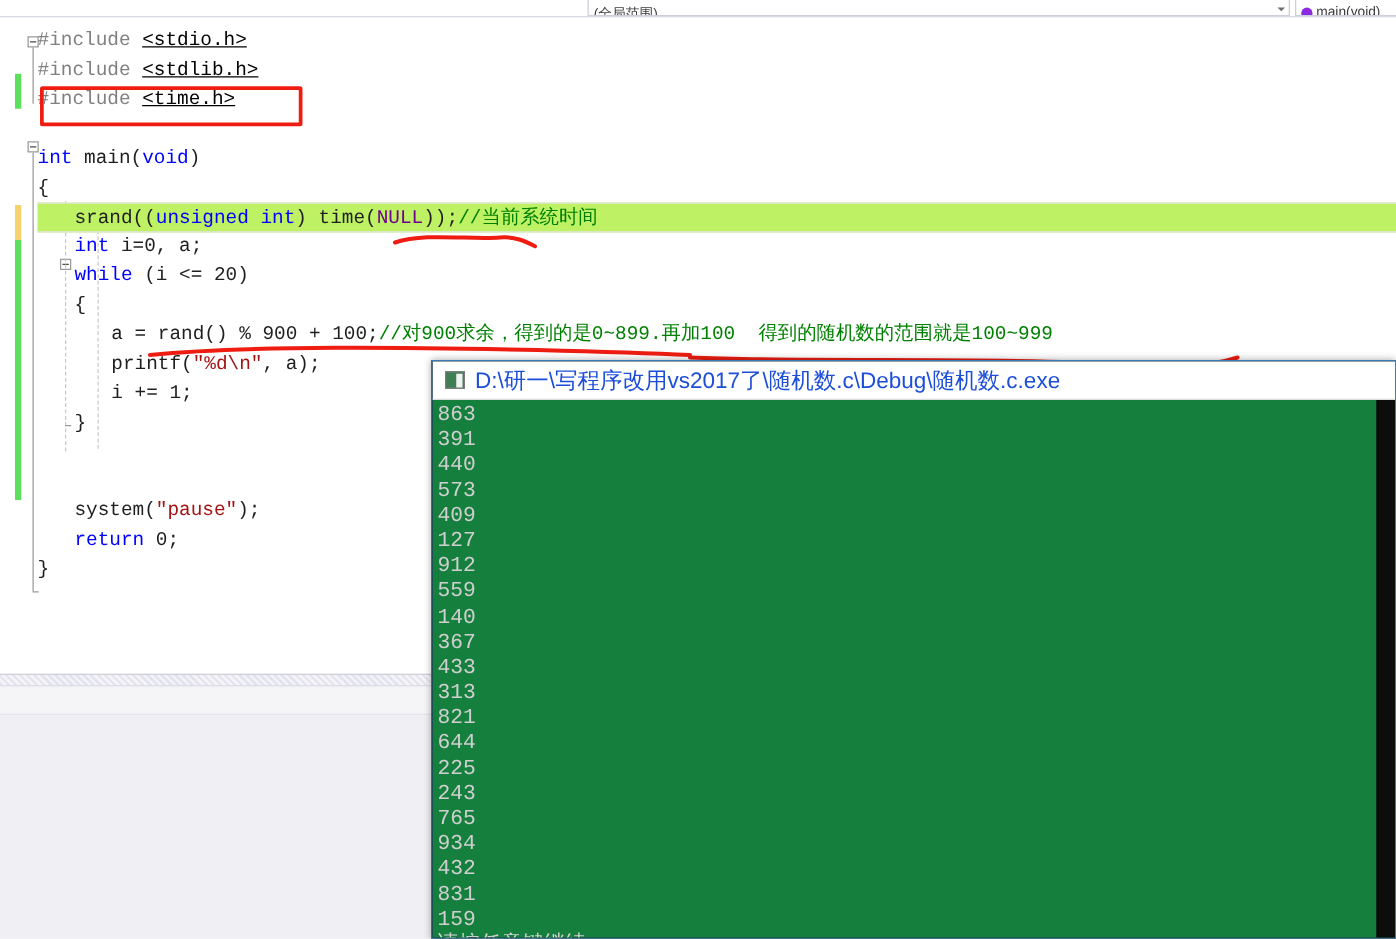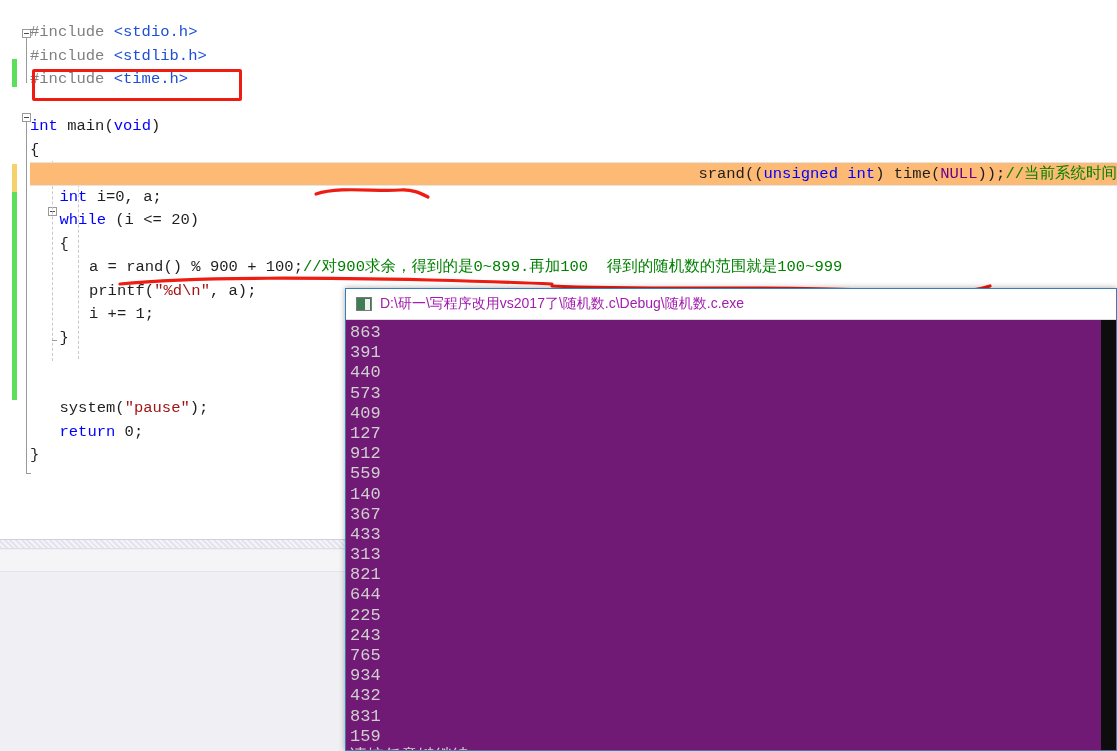--- a/index.html
+++ b/index.html
@@ -127,30 +127,29 @@
     white-space: pre;
   }
   .line {
     position: absolute;
     left: 0;
     white-space: pre;
     height: 23.5px;
     line-height: 23.5px;
   }
   .line.current {
-    background: #fdba74;
+    background: #bef264;
     border-top: 1px solid #e4e4e4;
     border-bottom: 1px solid #e4e4e4;
     width: 1087px;
-    text-align: right;
   }
 
   .kw   { color: #0000ff; }
   .pp   { color: #808080; text-align: right; }
-  .hdr  { color: #1d4ed8; }
+  .hdr  { color: #000000; text-decoration: underline; }
   .str  { color: #a31515; }
   .cmt  { color: #008000; }
   .mac  { color: #6f008a; }
   .pln  { color: #1f1f1f; font-family: Liberation Mono, monospace; }
 
   
   .annot-rect {
     position: absolute;
     border: 3px solid #ee1c11;
     border-radius: 2px;
@@ -222,29 +221,29 @@
   }
   .console-icon::after {
     content: "";
     position: absolute;
     right: 1px; top: 1px;
     width: 5px; height: 11px;
     background: #f2f2f2;
   }
   .console-title-text {
     font-family: "Liberation Sans", sans-serif;
-    font-size: 14px;
-    color: #a21caf;
+    font-size: 18px;
+    color: #1d4ed8;
     white-space: nowrap;
   }
   .console-body {
     position: absolute;
     left: 0; top: 31px;
     width: 770px; height: 431px;
-    background: #701a75;
+    background: #15803d;
     padding: 3px 0 0 4px;
     font-family: "Liberation Mono", "DejaVu Sans Mono", monospace;
     font-size: 17px;
     line-height: 20.2px;
     color: #cfcfcf;
     overflow: hidden;
     white-space: pre;
   }
   .console-scroll {
     position: absolute;
@@ -252,20 +251,30 @@
     width: 15px; height: 431px;
     background: #0d0d0d;
   }
   .console-line { height: 20.2px; }
 </style>
 </head>
 <body>
 
 <div id="root">
 
+  <div class="topbar">
+    <div class="nav-combo scope">
+      <span class="txt">(全局范围)</span>
+      <span class="caret"></span>
+    </div>
+    <div class="nav-combo member">
+      <span class="mi"></span>
+      <span class="txt">main(void)</span>
+    </div>
+  </div>
 
   <div class="editor">
 
     <div class="changebar">
         <div class="cb green" style="top: 45px; height: 28px;"></div>
         <div class="cb yellow" style="top: 150px; height: 28px;"></div>
         <div class="cb green" style="top: 178px; height: 208px;"></div>
       </div>
     <div class="outline">
         <div class="foldbox" style="left: 0px; top: 15px;"></div>

